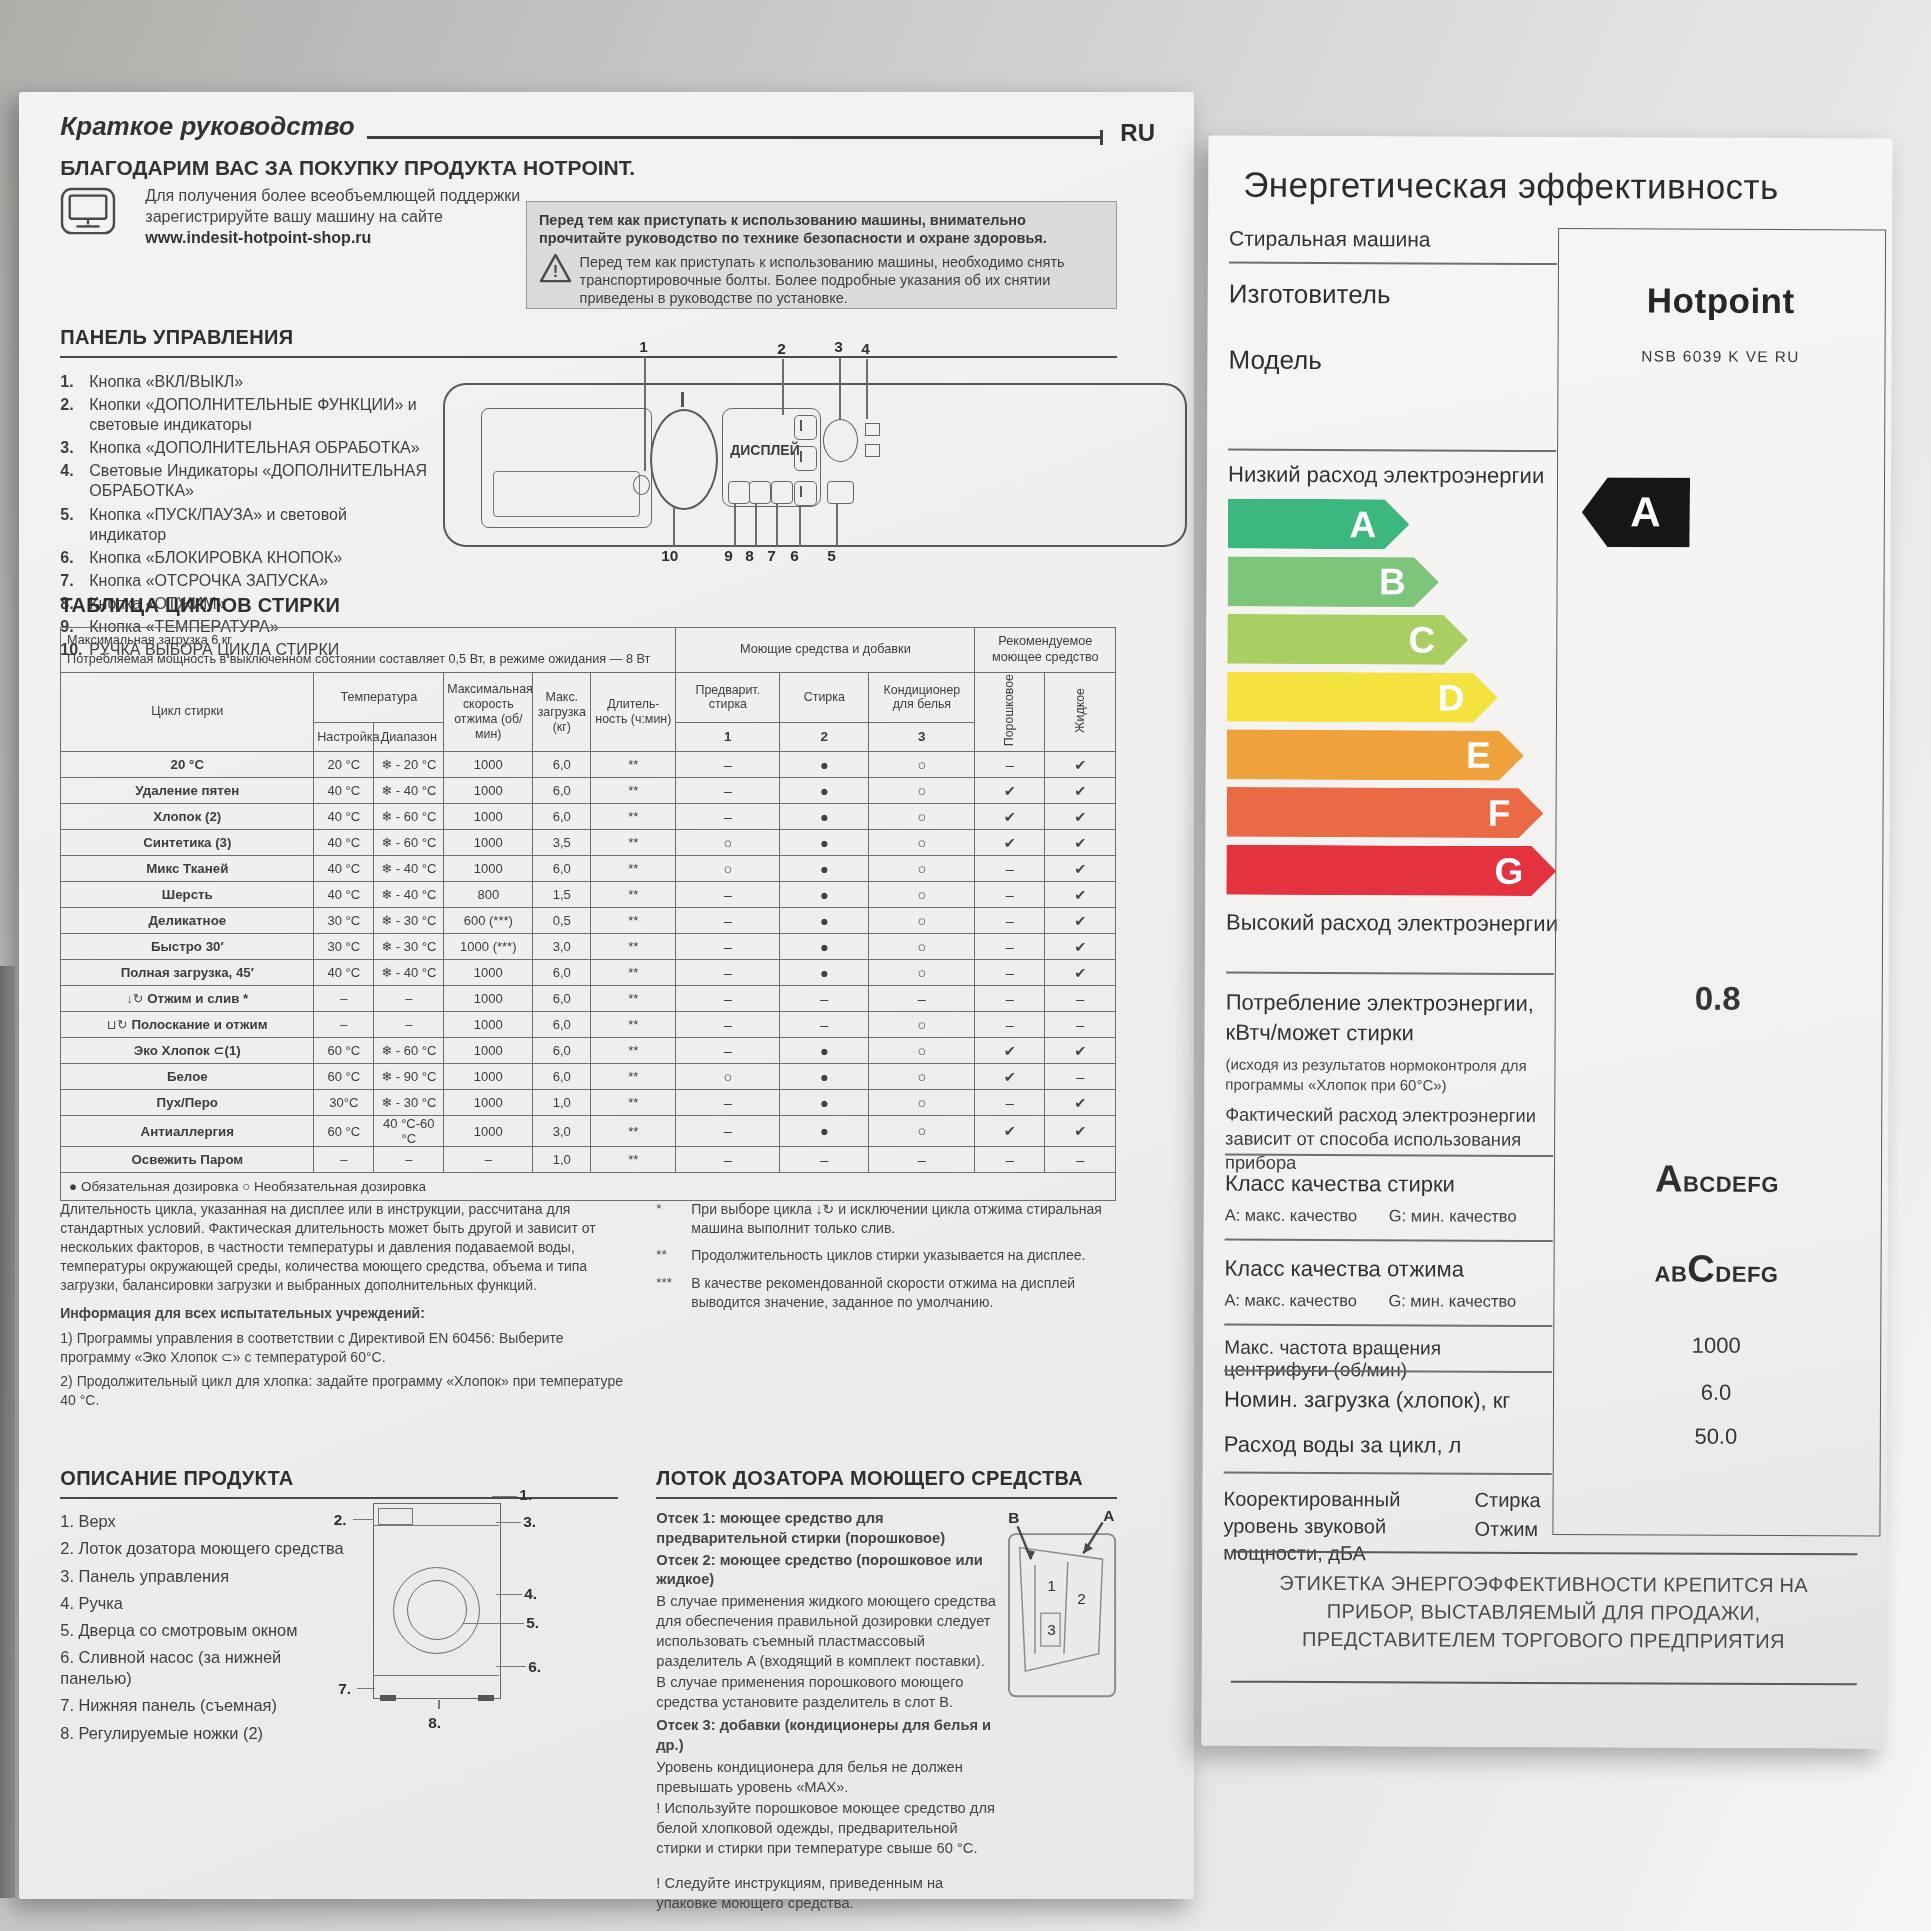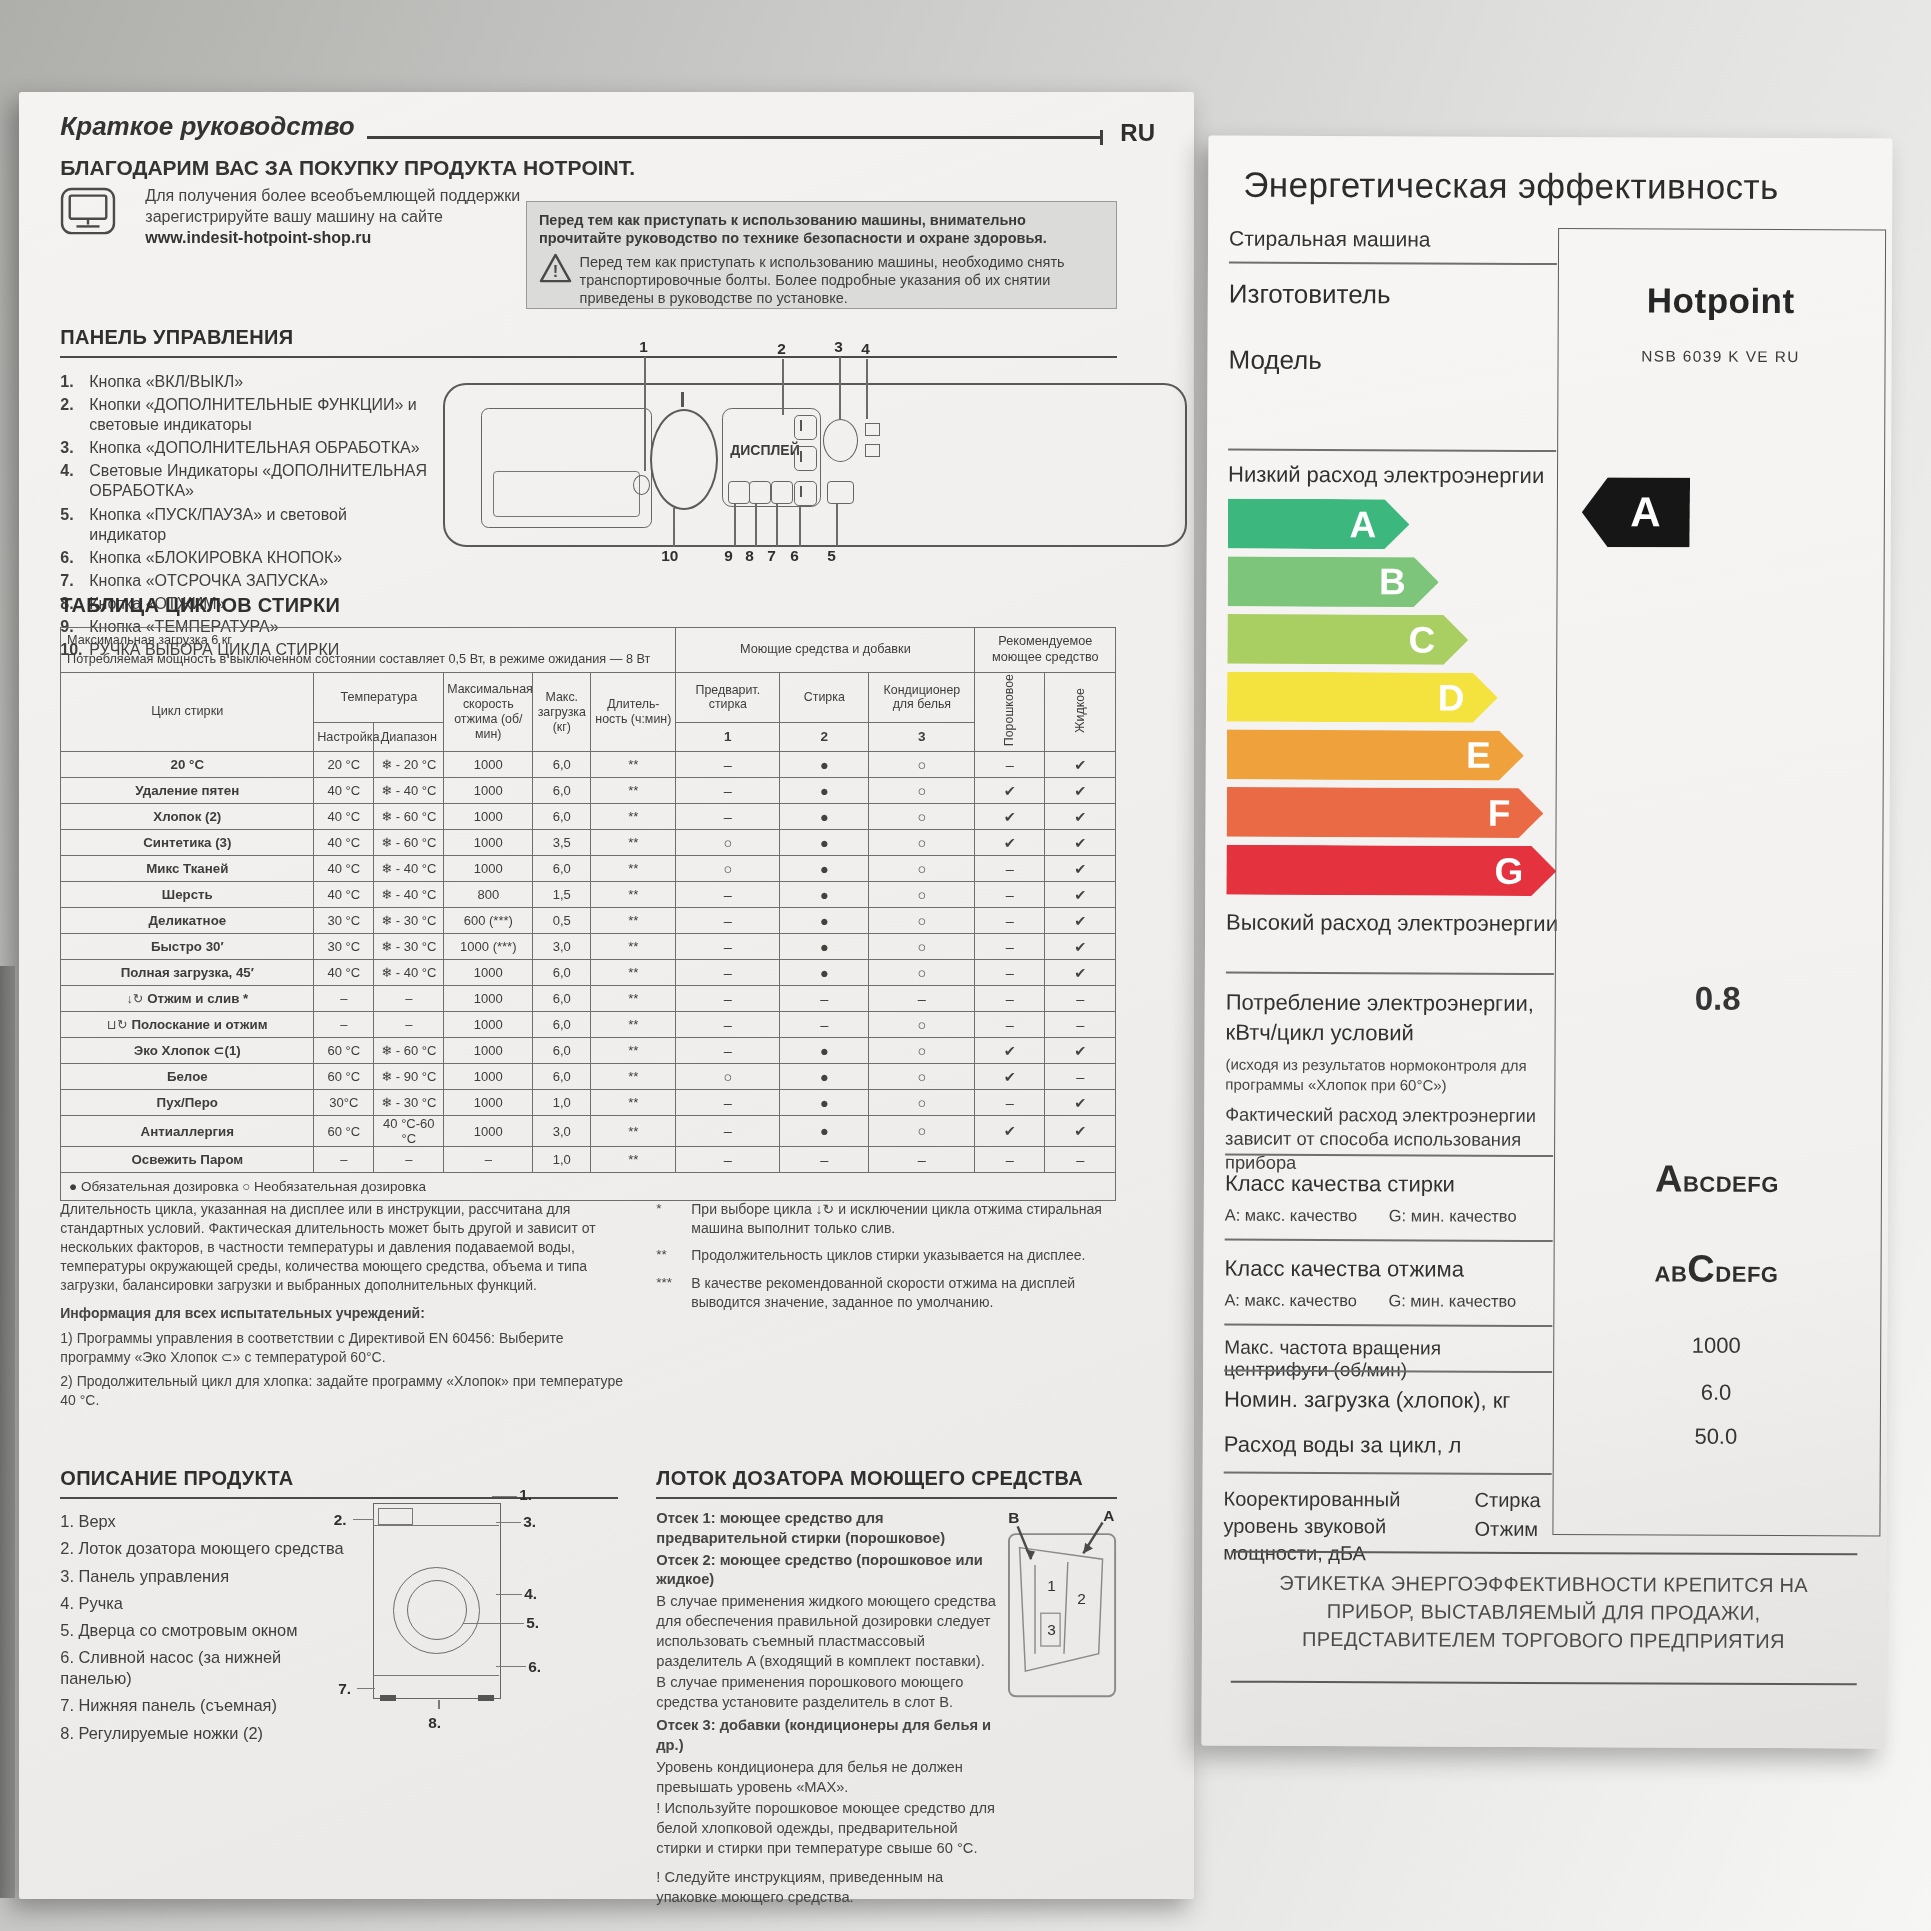--- a/index.html
+++ b/index.html
@@ -551,21 +551,21 @@
 
     <div class="abs sec-h" style="left:637px;top:1375px;">ЛОТОК ДОЗАТОРА МОЮЩЕГО СРЕДСТВА</div>
     <div class="abs sec-rule" style="left:637px;top:1405px;width:461px;"></div>
     <div class="abs fn" style="left:637px;top:1417px;width:340px;font-size:14.7px;" id="dispenser-text">
         <div class="b" style="margin-bottom: 1.9px;">Отсек 1: моющее средство для предварительной стирки (порошковое)</div>
         <div class="b" style="margin-bottom: 1.9px;">Отсек 2: моющее средство (порошковое или жидкое)</div>
         <div style="margin-bottom: 1.9px;">В случае применения жидкого моющего средства для обеспечения правильной дозировки следует использовать съемный пластмассовый разделитель A (входящий в комплект поставки).</div>
         <div style="margin-bottom: 3px;">В случае применения порошкового моющего средства установите разделитель в слот B.</div>
         <div class="b" style="margin-bottom: 1.9px;">Отсек 3: добавки (кондиционеры для белья и др.)</div>
         <div style="margin-bottom: 1.9px;">Уровень кондиционера для белья не должен превышать уровень «MAX».</div>
-        <div style="margin-bottom: 9px;">! Используйте порошковое моющее средство для белой хлопковой одежды, предварительной стирки и стирки при температуре свыше 60 °C.</div>
+        <div style="margin-bottom: 15px;">! Используйте порошковое моющее средство для белой хлопковой одежды, предварительной стирки и стирки при температуре свыше 60 °C.</div>
         <div style="margin-bottom: 1.9px;">! Следуйте инструкциям, приведенным на упаковке моющего средства.</div>
       </div>
 
     <div class="abs" style="left:987px;top:1417px;width:114px;height:193px;">
       <svg width="114" height="193" viewBox="0 0 118 200">
         <rect x="3" y="26" width="110" height="168" rx="7" fill="none" stroke="#8a8a88" stroke-width="2"></rect>
         <path d="M14 40 L100 52 L96 150 L20 168 Z" fill="none" stroke="#8a8a88" stroke-width="1.5"></path>
         <path d="M30 58 L30 150" stroke="#8a8a88" stroke-width="1.5"></path>
         <path d="M64 55 L60 150" stroke="#8a8a88" stroke-width="1.5"></path>
         <rect x="36" y="108" width="20" height="34" fill="none" stroke="#8a8a88" stroke-width="1.3"></rect>
@@ -612,21 +612,21 @@
         </div>
         <div class="bar" style="width: 100%; background: linear-gradient(rgb(228, 51, 63), rgb(228, 51, 63)); clip-path: polygon(0px 0px, calc(100% - 25px) 0px, 100% 50%, calc(100% - 25px) 100%, 0px 100%);">
           <span class="bletter">G</span>
         </div>
       </div>
 
     <div class="abs el-med" style="left:21px;top:774px;">Высокий расход электроэнергии</div>
     <div class="el-sep" style="left:21px;top:836px;width:328px;"></div>
 
     <div class="abs el-med" style="left:21px;top:854px;">Потребление электроэнергии,</div>
-    <div class="abs el-med" style="left:21px;top:884px;">кВтч/цикл условий</div>
+    <div class="abs el-med" style="left:21px;top:884px;">кВтч/может стирки</div>
     <div class="abs note-sm" style="left:21px;top:919px;width:319px;">(исходя из результатов нормоконтроля для программы «Хлопок при 60°С»)</div>
     <div class="abs note-md" style="left:21px;top:967px;width:319px;">Фактический расход электроэнергии зависит от способа использования прибора</div>
     <div class="el-sep" style="left:21px;top:1018px;width:328px;"></div>
 
     <div class="abs el-med" style="left:21px;top:1035px;">Класс качества стирки</div>
     <div class="abs ag-note" style="left:21px;top:1070px;">A: макс. качество</div>
     <div class="abs ag-note" style="left:185px;top:1070px;">G: мин. качество</div>
     <div class="el-sep" style="left:21px;top:1103px;width:328px;"></div>
 
     <div class="abs el-med" style="left:21px;top:1120px;">Класс качества отжима</div>

